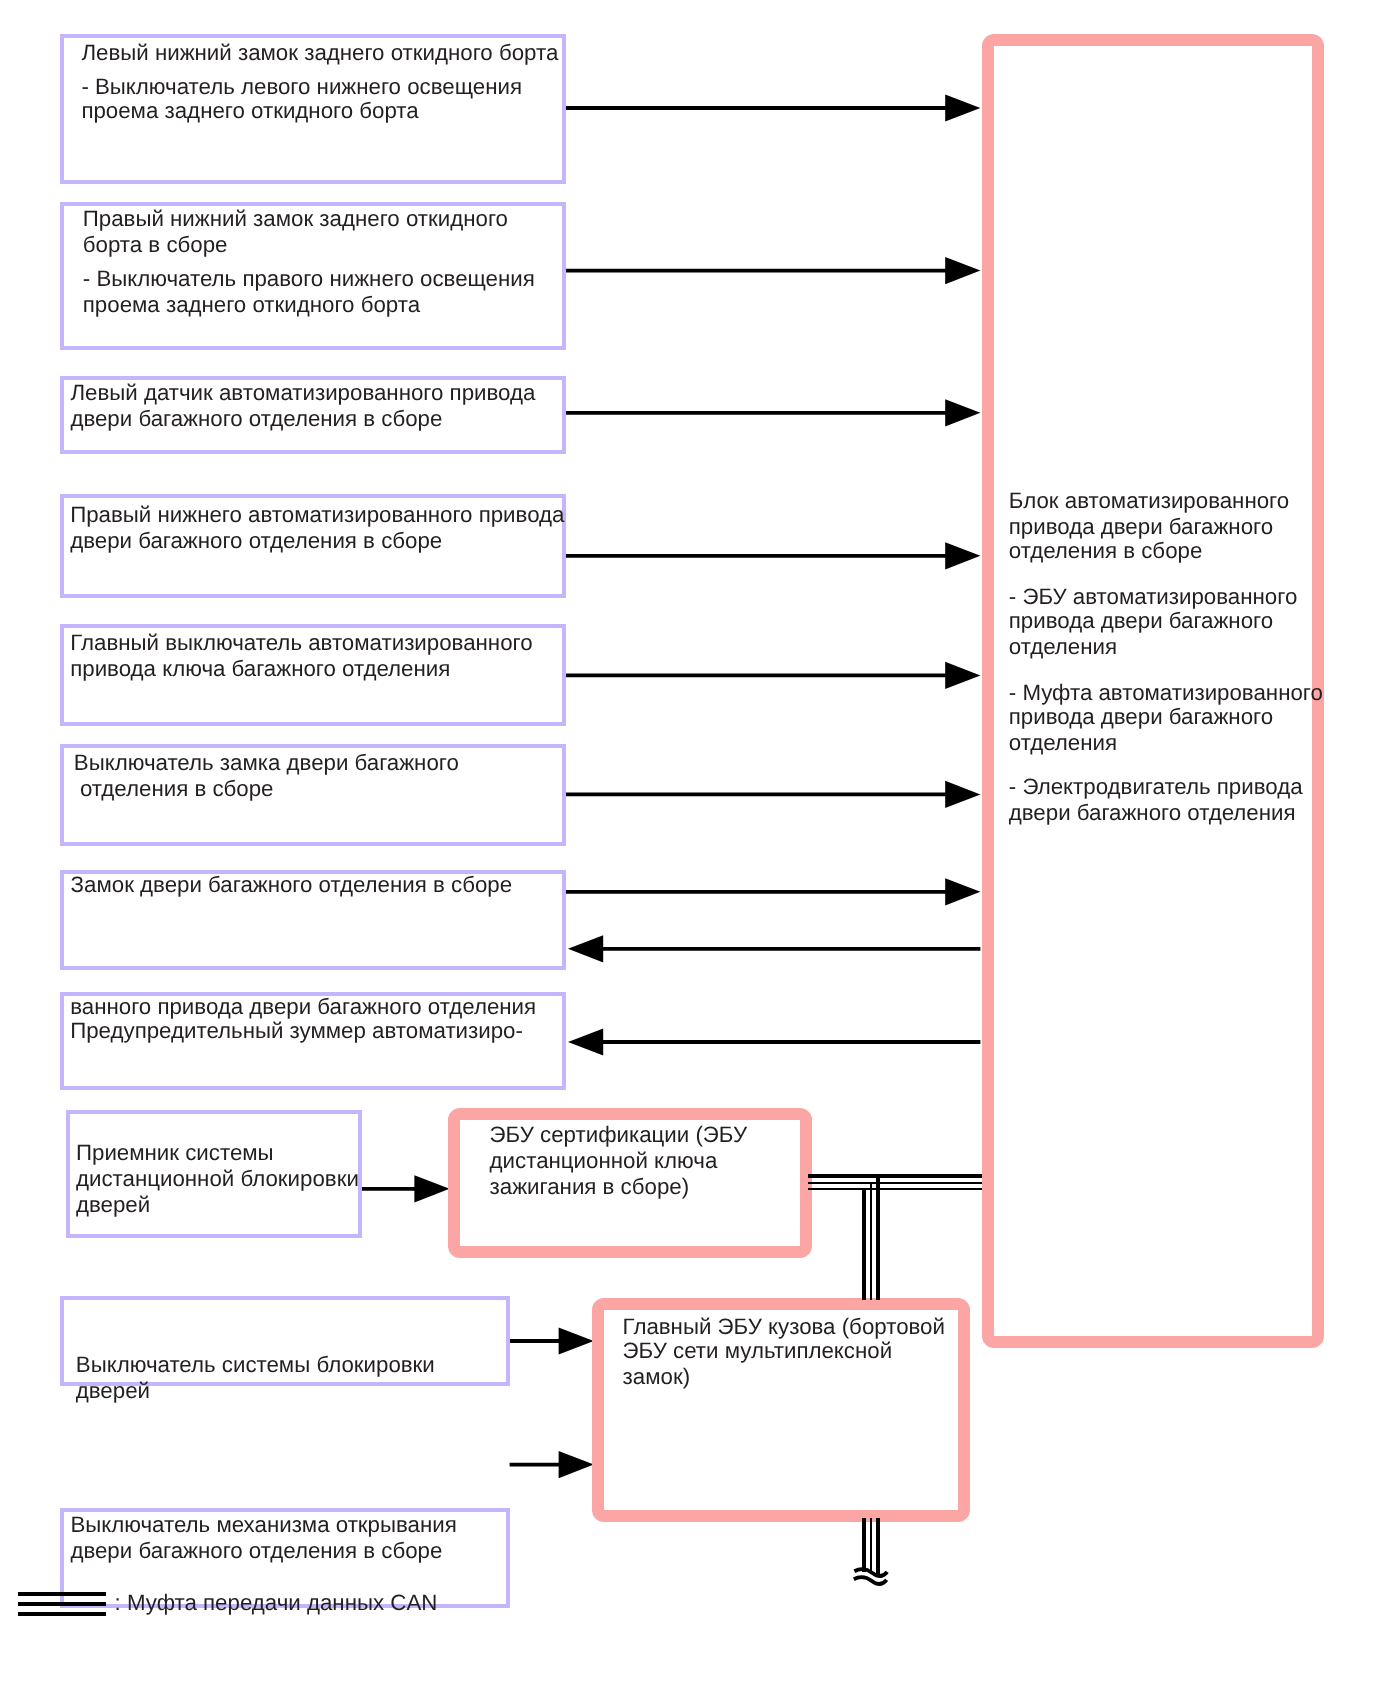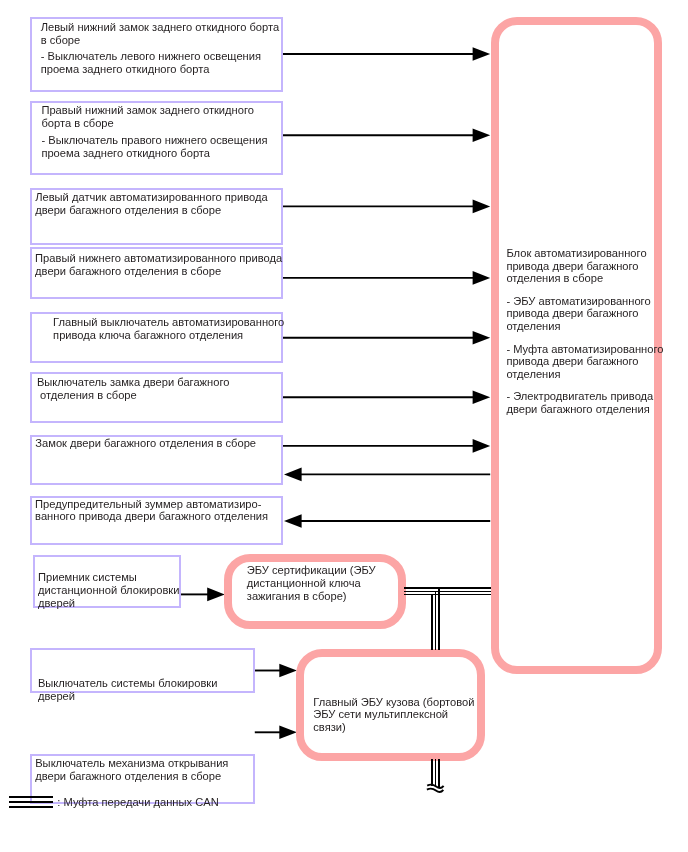--- a/index.html
+++ b/index.html
@@ -1,19 +1,19 @@
 <!DOCTYPE html>
 <html><head>
 <meta charset="utf-8">
 <style>
   html,body{margin:0;padding:0;background:#fff;}
   body{width:688px;height:852px;font-family:"Liberation Sans",sans-serif;-webkit-font-smoothing:antialiased;}
   #stage{position:relative;width:688px;height:852px;overflow:hidden;background:#fff;}
   .box{position:absolute;border:2px solid #c4b5fd;background:transparent;box-sizing:border-box;}
-  .rbox{position:absolute;border:8px solid #fca5a5;background:transparent;box-sizing:border-box;border-radius:26px;}
+  .rbox{position:absolute;border:6px solid #fca5a5;background:transparent;box-sizing:border-box;border-radius:6px;}
   .txt{position:absolute;font-size:11.15px;color:#231f20;white-space:pre;}
   .para{margin:0 0 4.0px 0;}
   .mainblock .para{margin:0 0 9.15px 0;}
   .para:last-child{margin-bottom:0;}
   .ln{height:12.95px;line-height:12.95px;white-space:pre;}
   svg.conn{position:absolute;left:0;top:0;width:688px;height:852px;}
   svg.conn path{stroke:#000;stroke-width:1.9;fill:none;}
   svg.conn path.fill{fill:#000;stroke:none;}
   .canbus{position:absolute;}
   .canbus i{position:absolute;display:block;background:#000;}
@@ -45,63 +45,63 @@
       <path class="fill" d="M 284 521 L 301.6 514.2 L 301.6 527.8 Z"></path>
       <path d="M 180.6 594.4 L 208.2 594.4"></path>
       <path class="fill" d="M 224.8 594.4 L 207.2 587.6 L 207.2 601.2 Z"></path>
       <path d="M 254.8 670.5 L 280.3 670.5"></path>
       <path class="fill" d="M 296.9 670.5 L 279.3 663.7 L 279.3 677.3 Z"></path>
       <path d="M 254.8 732.3 L 280.3 732.3"></path>
       <path class="fill" d="M 296.9 732.3 L 279.3 725.5 L 279.3 739.1 Z"></path>
   </svg>
 
   <div class="box" style="left:30px;top:17px;width:253px;height:75px;">
-    <div class="txt" style="left:8.7px;top:1.6px;"><div class="para"><div class="ln">Левый нижний замок заднего откидного борта</div><div class="ln">в сборе</div></div><div class="para"><div class="ln">- Выключатель левого нижнего освещения</div><div class="ln">проема заднего откидного борта</div></div></div>
+    <div class="txt" style="left:8.7px;top:1.6px;"><div class="para"><div class="ln">Левый нижний замок заднего откидного борта</div></div><div class="para"><div class="ln">- Выключатель левого нижнего освещения</div><div class="ln">проема заднего откидного борта</div></div></div>
   </div>
   <div class="box" style="left:30px;top:100.6px;width:253px;height:74.8px;">
     <div class="txt" style="left:9.4px;top:1.3px;"><div class="para"><div class="ln">Правый нижний замок заднего откидного</div><div class="ln">борта в сборе</div></div><div class="para"><div class="ln">- Выключатель правого нижнего освещения</div><div class="ln">проема заднего откидного борта</div></div></div>
   </div>
-  <div class="box" style="left:30px;top:188.2px;width:253px;height:57px;">
+  <div class="box" style="left:30px;top:188.2px;width:253px;height:39px;">
     <div class="txt" style="left:3.2px;top:0.5px;"><div class="para"><div class="ln">Левый датчик автоматизированного привода</div><div class="ln">двери багажного отделения в сборе</div></div></div>
   </div>
   <div class="box" style="left:30px;top:247.4px;width:253px;height:51.2px;">
     <div class="txt" style="left:3.1px;top:2.9px;"><div class="para"><div class="ln">Правый нижнего автоматизированного привода</div><div class="ln">двери багажного отделения в сборе</div></div></div>
   </div>
   <div class="box" style="left:30px;top:311.7px;width:253px;height:51.2px;">
-    <div class="txt" style="left:3.1px;top:2.4px;margin-left:18px;"><div class="para"><div class="ln">Главный выключатель автоматизированного</div><div class="ln">привода ключа багажного отделения</div></div></div>
+    <div class="txt" style="left:3.1px;top:2.4px;"><div class="para"><div class="ln">Главный выключатель автоматизированного</div><div class="ln">привода ключа багажного отделения</div></div></div>
   </div>
   <div class="box" style="left:30px;top:372.2px;width:253px;height:50.7px;">
     <div class="txt" style="left:4.9px;top:1.9px;"><div class="para"><div class="ln">Выключатель замка двери багажного</div><div class="ln">&nbsp;отделения в сборе</div></div></div>
   </div>
   <div class="box" style="left:30px;top:435.2px;width:253px;height:49.9px;">
     <div class="txt" style="left:3.3px;top:0.2px;"><div class="para"><div class="ln">Замок двери багажного отделения в сборе</div></div></div>
   </div>
   <div class="box" style="left:30px;top:495.5px;width:253px;height:49.2px;">
-    <div class="txt" style="left:3.1px;top:0px;"><div class="para"><div class="ln">Предупредительный зуммер автоматизиро-</div><div class="ln">ванного привода двери багажного отделения</div></div></div>
+    <div class="txt" style="left:3.1px;top:0px;"><div class="para"><div class="ln">ванного привода двери багажного отделения</div><div class="ln">Предупредительный зуммер автоматизиро-</div></div></div>
   </div>
-  <div class="box" style="left:32.7px;top:555.2px;width:147.9px;height:53px;">
+  <div class="box" style="left:32.7px;top:555.2px;width:147.9px;height:64px;">
     <div class="txt" style="left:3.3px;top:13.9px;"><div class="para"><div class="ln">Приемник системы</div><div class="ln">дистанционной блокировки</div><div class="ln">дверей</div></div></div>
   </div>
   <div class="box" style="left:30px;top:648.3px;width:224.8px;height:44.4px;">
     <div class="txt" style="left:5.9px;top:0.8px;margin-top:26px;"><div class="para"><div class="ln">Выключатель системы блокировки</div><div class="ln">дверей</div></div></div>
   </div>
   <div class="box" style="left:30px;top:707.2px;width:224.8px;height:50.2px;margin-top:47px;">
     <div class="txt" style="left:3.2px;top:1.1px;"><div class="para"><div class="ln">Выключатель механизма открывания</div><div class="ln">двери багажного отделения в сборе</div></div></div>
   </div>
 
   <div class="rbox" style="left:490.6px;top:17.0px;width:171.2px;height:656.6px;">
     <div class="txt mainblock" style="left:7.8px;top:221.6px;"><div class="para"><div class="ln">Блок автоматизированного</div><div class="ln">привода двери багажного</div><div class="ln">отделения в сборе</div></div><div class="para"><div class="ln">- ЭБУ автоматизированного</div><div class="ln">привода двери багажного</div><div class="ln">отделения</div></div><div class="para"><div class="ln">- Муфта автоматизированного</div><div class="ln">привода двери багажного</div><div class="ln">отделения</div></div><div class="para"><div class="ln">- Электродвигатель привода</div><div class="ln">двери багажного отделения</div></div></div>
   </div>
 
   <div class="rbox" style="left:223.8px;top:554.4px;width:182px;height:74.8px;">
     <div class="txt" style="left:15.0px;top:1.8px;"><div class="para"><div class="ln">ЭБУ сертификации (ЭБУ</div><div class="ln">дистанционной ключа</div><div class="ln">зажигания в сборе)</div></div></div>
   </div>
 
   <div class="rbox" style="left:295.9px;top:648.5px;width:188.9px;height:112.3px;">
-    <div class="txt" style="left:9.4px;top:3.0px;margin-top:36px;"><div class="para"><div class="ln">Главный ЭБУ кузова (бортовой</div><div class="ln">ЭБУ сети мультиплексной</div><div class="ln">связи)</div></div></div>
+    <div class="txt" style="left:9.4px;top:3.0px;"><div class="para"><div class="ln">Главный ЭБУ кузова (бортовой</div><div class="ln">ЭБУ сети мультиплексной</div><div class="ln">замок)</div></div></div>
   </div>
 
   <div class="canbus">
     <i style="left:404px;top:587.3px;width:87.4px;height:1.9px;"></i>
     <i style="left:404px;top:590.8px;width:87.4px;height:1.0px;"></i>
     <i style="left:404px;top:593.6px;width:87.4px;height:1.9px;"></i>
     <i style="left:431.2px;top:593.6px;width:1.8px;height:56.2px;"></i>
     <i style="left:434.9px;top:590.8px;width:1.1px;height:59.0px;"></i>
     <i style="left:438.4px;top:587.3px;width:1.8px;height:62.5px;"></i>
     <i style="left:431.2px;top:759.0px;width:1.8px;height:26.8px;"></i>

